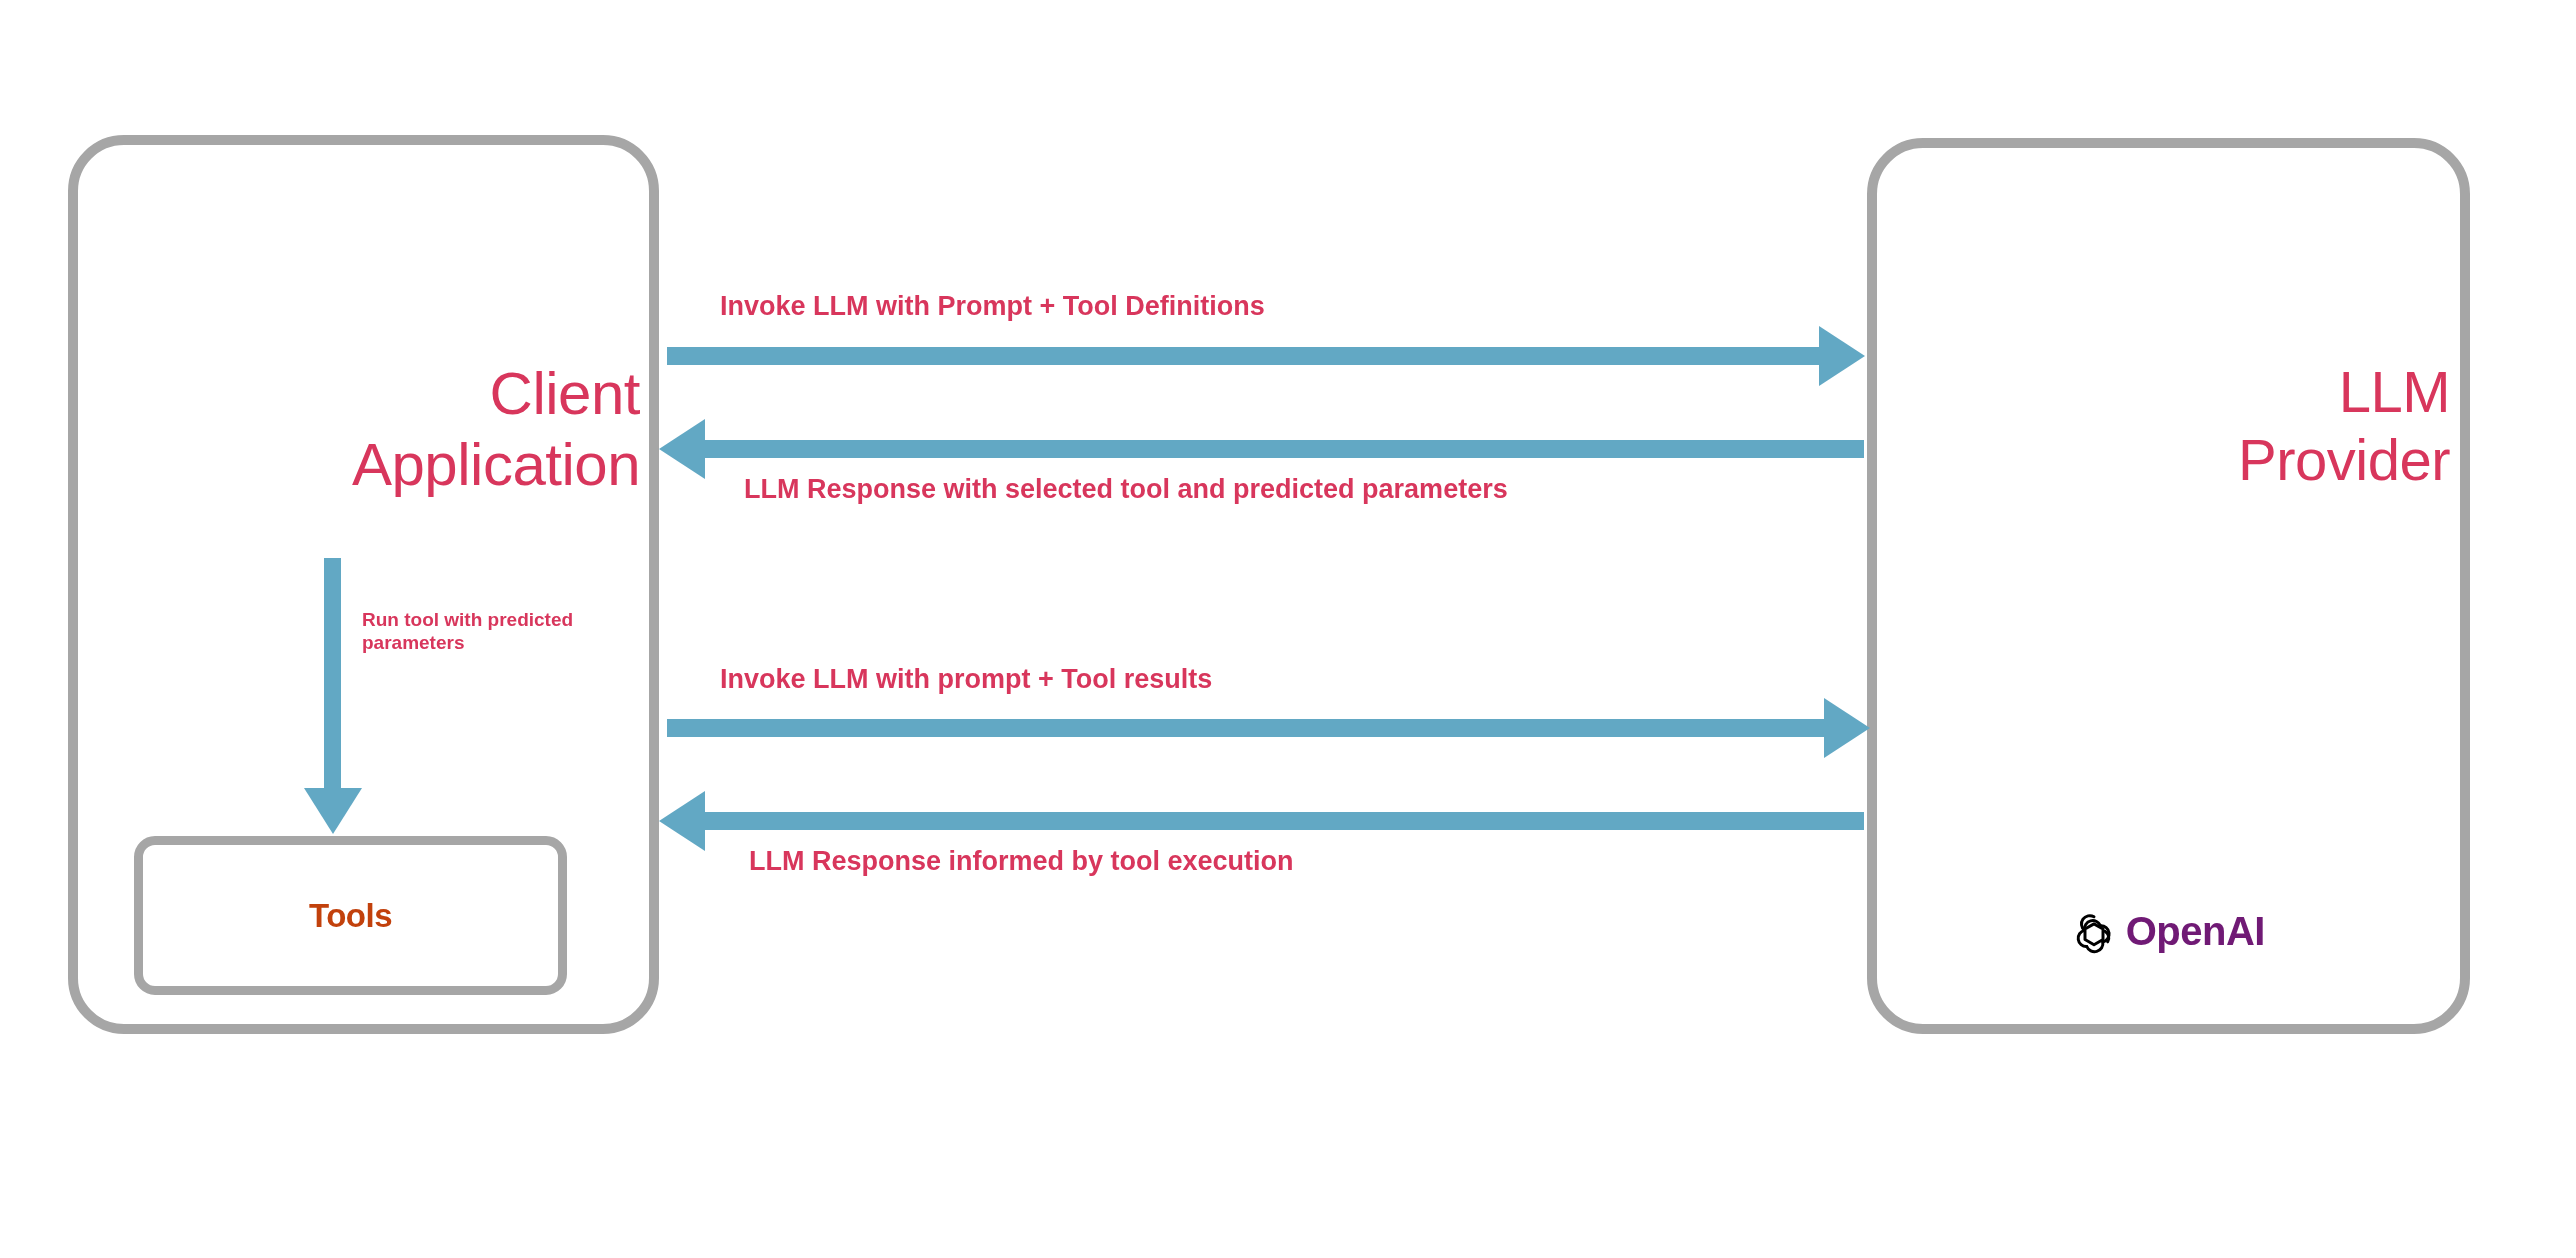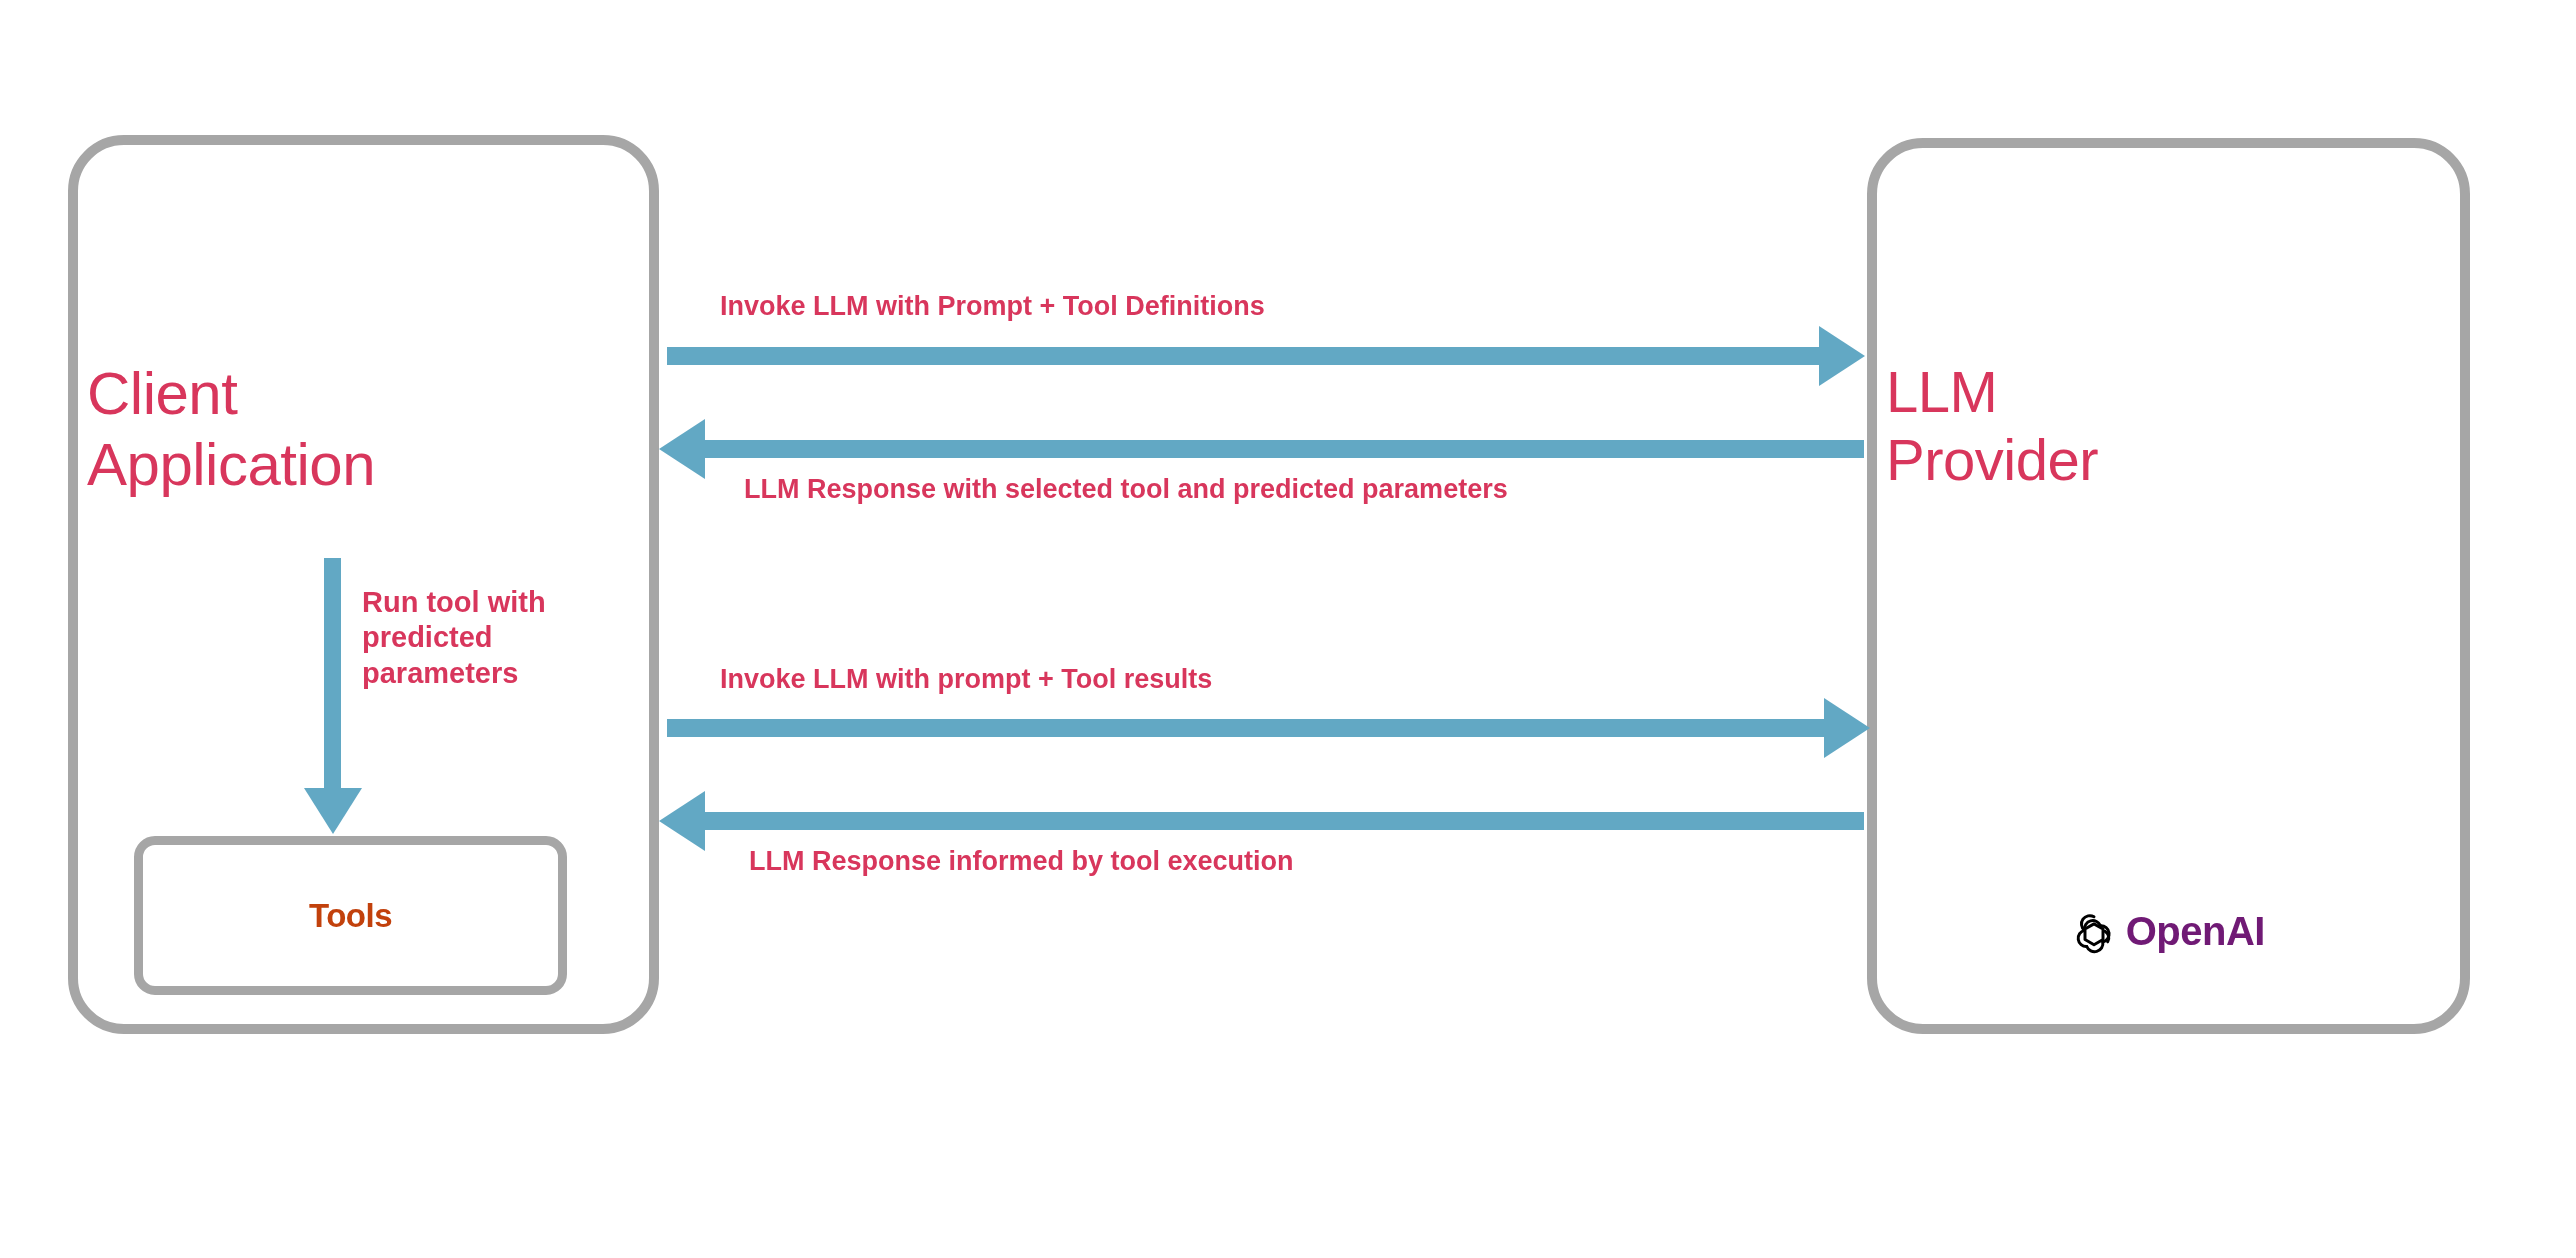--- a/index.html
+++ b/index.html
@@ -43,21 +43,21 @@
     top: 836px;
     width: 433px;
     height: 159px;
     border: 9.7px solid #a6a6a6;
     border-radius: 21px;
   }
 
   
   .box-title {
     position: absolute;
-    text-align: left;
+    text-align: right;
     color: #d8365c;
     font-weight: 400;
     line-height: 1.18;
     letter-spacing: -0.5px;
   }
   #client-title {
     left: 87px;
     top: 359px;
     width: 553px;
     font-size: 60px;
@@ -140,24 +140,24 @@
     font-size: 27px;
     white-space: nowrap;
     line-height: 1.22;
   }
   #label-1 { left: 720px; top: 290px; }
   #label-2 { left: 744px; top: 473px; }
   #label-3 { left: 720px; top: 663px; text-align: center; }
   #label-4 { left: 749px; top: 845px; }
   #label-vertical {
     left: 362px;
-    top: 585px;
+    top: 608px;
     width: 261px;
     white-space: normal;
-    font-size: 29px;
+    font-size: 19px;
   }
 
   
   #anthropic-logo {
     position: absolute;
     left: 1886px;
     top: 837px;
     width: 564px;
     text-align: center;
     color: #1a1a1a;

